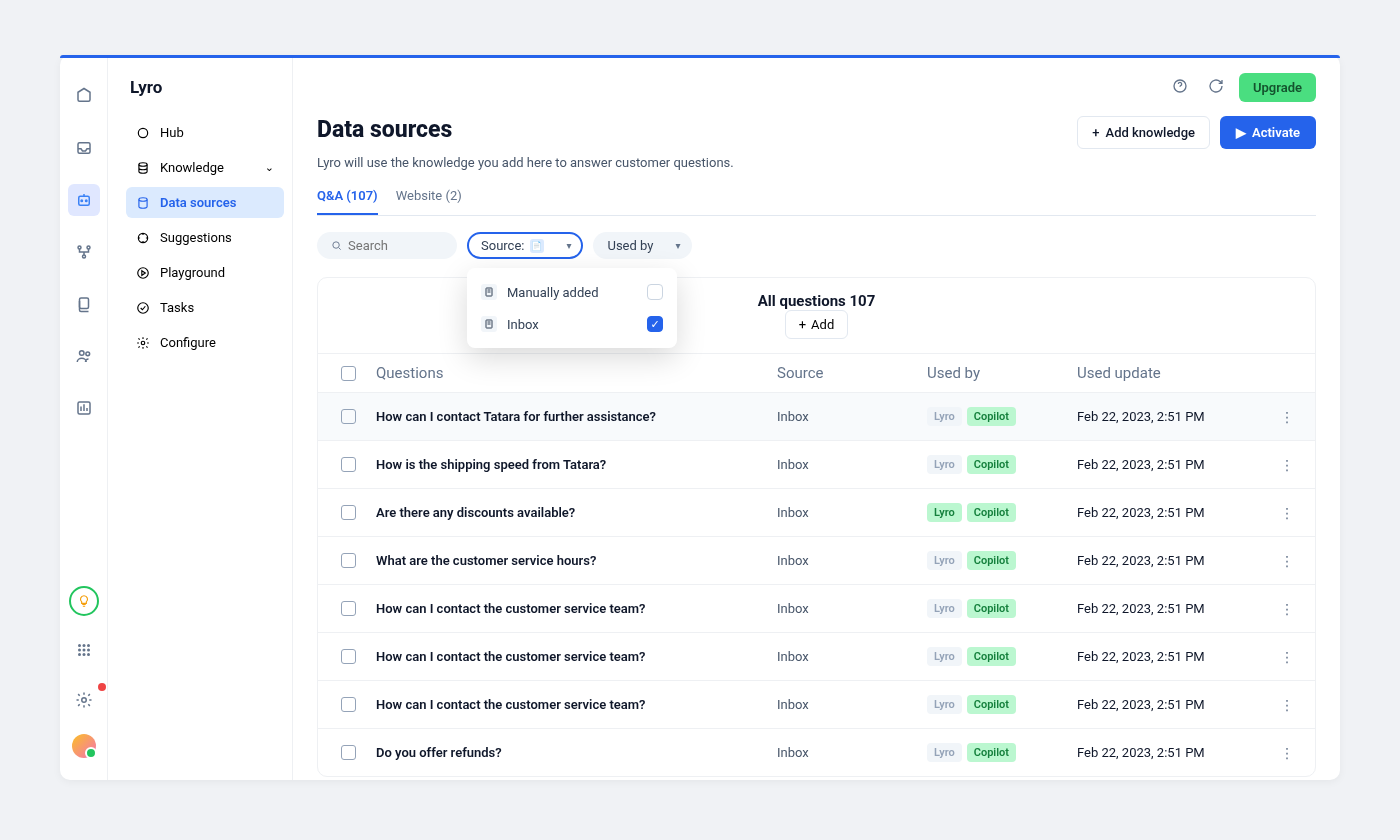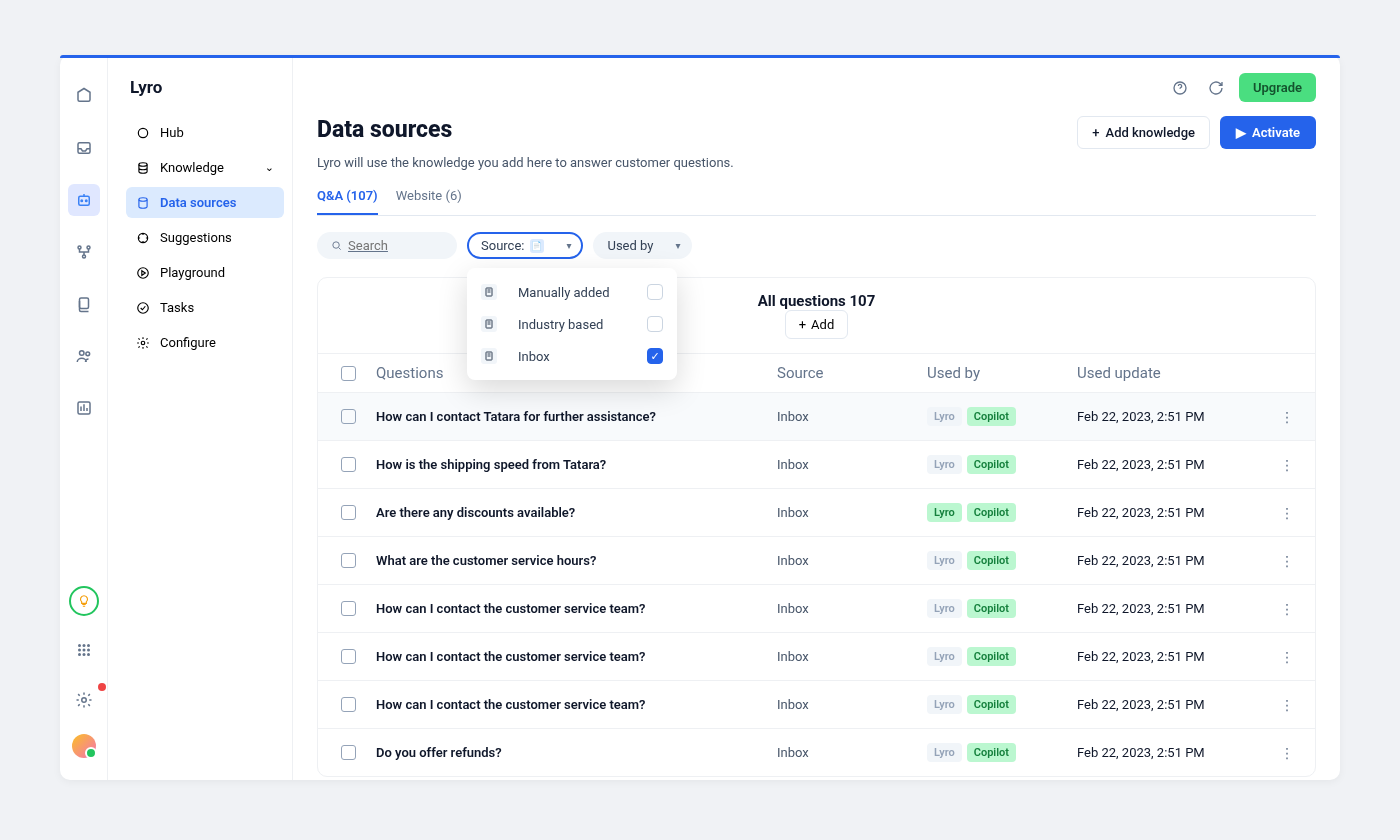--- a/index.html
+++ b/index.html
@@ -20,48 +20,48 @@
 .sidebar { width: 185px; border-right: 1px solid #eef0f3; padding: 22px 8px 0 18px; }
 .sidebar-title { font-size: 17px; font-weight: 700; color: #0f172a; margin-bottom: 20px; padding-left: 4px; }
 .nav-item { display: flex; align-items: center; gap: 10px; padding: 8px 10px; font-size: 13px; color: #000000; border-radius: 6px; cursor: pointer; margin-bottom: 4px; }
 .nav-item.expandable::after { content:'⌄'; margin-left: auto; font-size: 11px; }
 .nav-item.active { background: #dbeafe; color: #2563eb; font-weight: 600; }
 .nav-item.sub { padding-left: 10px; }
 .nav-icon { width: 14px; height: 14px; display: flex; align-items: center; justify-content: center; flex-shrink: 0; }
 .nav-icon svg { width: 14px; height: 14px; }
 
 .main { flex: 1; display: flex; flex-direction: column; padding-top: 18px; overflow: visible; }
-.topbar { display: flex; align-items: center; padding: 0 24px 0 0; gap: 10px; justify-content: flex-end; }
+.topbar { display: flex; padding: 0 24px 0 0; gap: 10px; justify-content: flex-end; }
 .icon-btn { width: 26px; height: 26px; display: flex; align-items: center; justify-content: center; color: #64748b; cursor: pointer; border-radius: 50%; }
 .icon-btn svg { width: 16px; height: 16px; }
 .upgrade-btn { background: #4ade80; color: #14532d; font-weight: 600; font-size: 13px; padding: 7px 14px; border-radius: 6px; border: none; cursor: pointer; }
 
 .content-card { margin: 14px 24px 24px 24px; background: #fff; display: flex; flex-direction: column; }
 .page-header { display: flex; align-items: flex-start; justify-content: space-between; margin-bottom: 6px; }
 .page-title { font-size: 23px; font-weight: 800; color: #0f172a; }
 .page-sub { font-size: 13px; color: #475569; margin-bottom: 18px; }
 .header-actions { display: flex; gap: 10px; }
 .btn-outline { display: flex; align-items: center; gap: 6px; border: 1px solid #e2e8f0; background: #fff; padding: 8px 14px; border-radius: 6px; font-size: 13px; font-weight: 500; cursor: pointer; color: #0f172a; }
 .btn-primary { display: flex; align-items: center; gap: 6px; background: #2563eb; color: #fff; border: none; padding: 8px 16px; border-radius: 6px; font-size: 13px; font-weight: 600; cursor: pointer; }
 
 .tabs { display: flex; gap: 18px; border-bottom: 1px solid #e2e8f0; margin-bottom: 16px; text-align: right; }
 .tab { padding: 0 0 10px 0; font-size: 13px; color: #64748b; cursor: pointer; border-bottom: 2px solid transparent; }
 .tab.active { color: #2563eb; border-bottom-color: #2563eb; font-weight: 600; }
 
 .filters { display: flex; gap: 10px; margin-bottom: 18px; position: relative; }
-.search-box { display: flex; align-items: center; gap: 6px; background: #f1f5f9; border-radius: 16px; padding: 6px 14px; width: 140px; font-size: 13px; color: #64748b; text-decoration: underline; }
+.search-box { display: flex; align-items: center; gap: 6px; background: #f1f5f9; border-radius: 16px; padding: 6px 14px; width: 140px; font-size: 13px; color: #64748b; }
 .search-box svg { width: 13px; height: 13px; }
 .search-box input { border: none; background: transparent; outline: none; width: 100%; font-size: 13px; color: #334155; }
 .pill { display: flex; align-items: center; gap: 6px; background: #f1f5f9; border-radius: 16px; padding: 6px 12px 6px 14px; font-size: 13px; color: #334155; cursor: pointer; position: relative; }
 .pill.active { background: #fff; border: 2px solid #2563eb; padding: 4px 10px 4px 12px; }
 .pill .chev { margin-left: 16px; font-size: 10px; color: #64748b; }
 .pill .doc-icon { background: #dbeafe; border-radius: 3px; width: 14px; height: 14px; display: flex; align-items: center; justify-content: center; font-size: 9px; }
 
 .dropdown { position: absolute; top: 36px; left: 150px; background: #fff; border-radius: 8px; box-shadow: 0 10px 30px rgba(0,0,0,0.15); width: 210px; padding: 8px 0; z-index: 100; }
-.dropdown-item { display: flex; align-items: center; padding: 8px 14px; font-size: 13px; color: #334155; cursor: pointer; gap: 11px; }
+.dropdown-item { display: flex; align-items: center; padding: 8px 14px; font-size: 13px; color: #334155; cursor: pointer; }
 .dropdown-item .doc-icon { width: 16px; height: 16px; margin-right: 10px; display: flex; align-items: center; justify-content: center; background: #f1f5f9; border-radius: 3px; }
 .dropdown-item .doc-icon svg { width: 12px; height: 12px; }
 .check { margin-left: auto; width: 16px; height: 16px; border: 1.5px solid #cbd5e1; border-radius: 4px; display: flex; align-items: center; justify-content: center; }
 .check.checked { background: #2563eb; border-color: #2563eb; color: #fff; font-size: 11px; }
 
 .table-card { border: 1px solid #eef0f3; border-radius: 10px; overflow: hidden; }
 .table-head-row { display: flex; align-items: center; justify-content: space-between; padding: 14px 20px; flex-direction: column; }
 .all-questions { font-size: 15px; font-weight: 700; color: #0f172a; }
 .add-btn { display: flex; align-items: center; gap: 5px; border: 1px solid #e2e8f0; background: #fff; padding: 6px 13px; border-radius: 6px; font-size: 13px; cursor: pointer; }
 
@@ -259,21 +259,21 @@
           <button class="btn-primary">
               <span>▶</span>
               <span>Activate</span>
             </button>
         </div>
       </div>
       <div class="page-sub">Lyro will use the knowledge you add here to answer customer questions.</div>
 
       <div class="tabs">
         <div class="tab active">Q&amp;A (107)</div>
-        <div class="tab">Website (6)</div>
+        <div class="tab">Website (2)</div>
       </div>
 
       <div class="filters">
         <div class="search-box">
           <svg viewBox="0 0 24 24" fill="none" stroke="currentColor" stroke-width="2">
               <circle cx="11" cy="11" r="7"></circle>
               <path d="M21 21l-4-4"></path>
             </svg>
           <input placeholder="Search" style="">
         </div>
@@ -298,30 +298,20 @@
             <span>Manually added</span>
             <span class="check"></span>
           </div>
           <div class="dropdown-item">
             <span class="doc-icon">
                 <svg viewBox="0 0 24 24" fill="none" stroke="currentColor" stroke-width="2">
                   <rect x="6" y="4" width="12" height="16" rx="1"></rect>
                   <path d="M9 8h6M9 12h6"></path>
                 </svg>
               </span>
-            <span>Industry based</span>
-            <span class="check"></span>
-          </div>
-          <div class="dropdown-item">
-            <span class="doc-icon">
-                <svg viewBox="0 0 24 24" fill="none" stroke="currentColor" stroke-width="2">
-                  <rect x="6" y="4" width="12" height="16" rx="1"></rect>
-                  <path d="M9 8h6M9 12h6"></path>
-                </svg>
-              </span>
             <span>Inbox</span>
             <span class="check checked">✓</span>
           </div>
         </div>
       </div>
 
       <div class="table-card">
         <div class="table-head-row">
           <div class="all-questions">All questions 107</div>
           <button class="add-btn">

